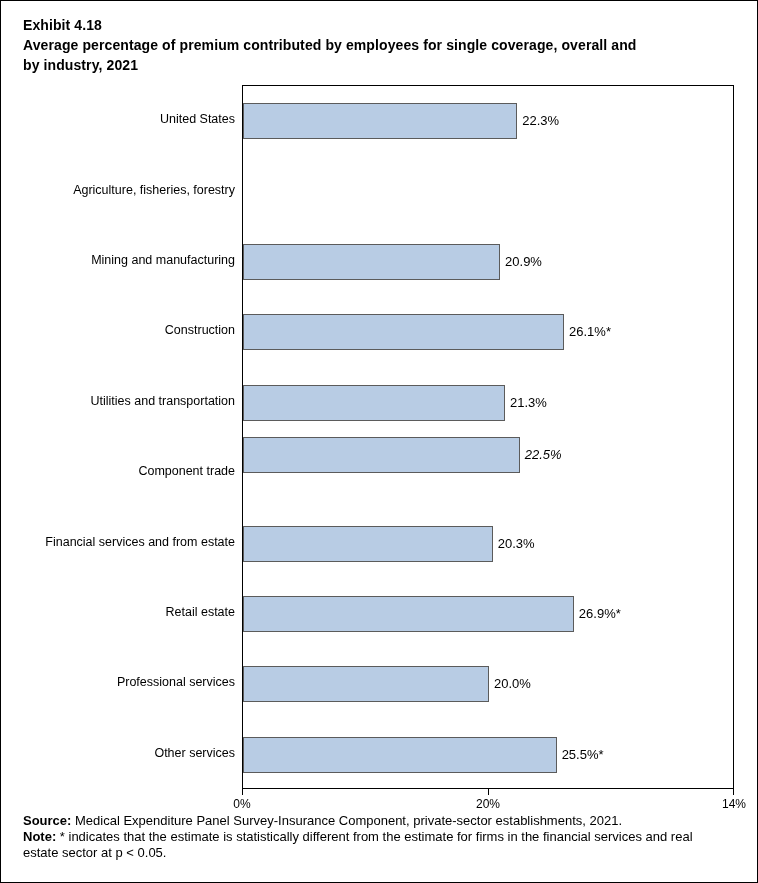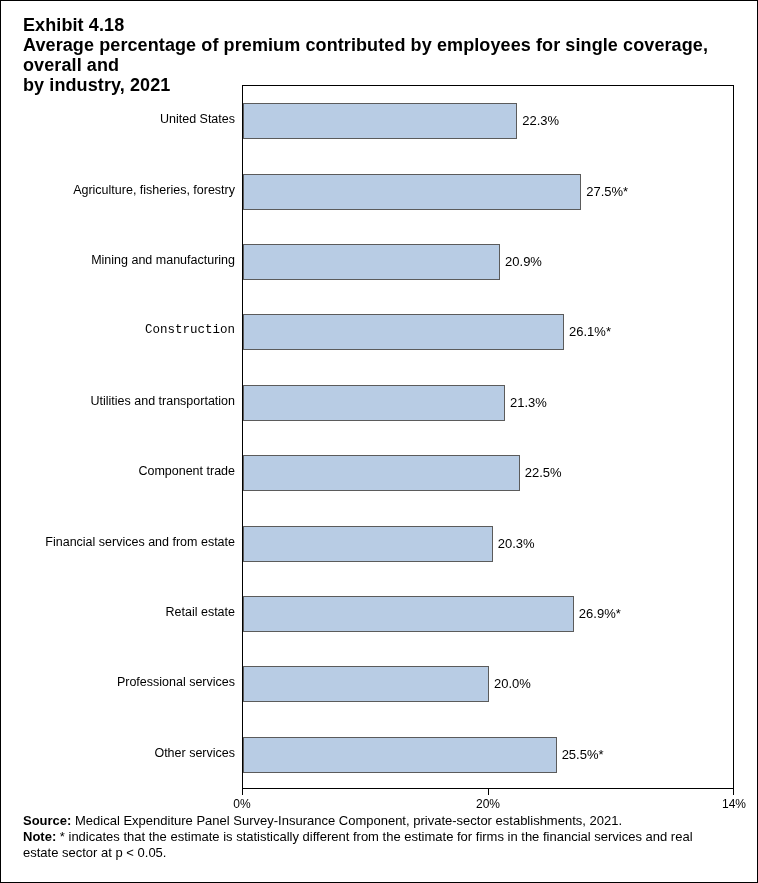--- a/index.html
+++ b/index.html
@@ -20,21 +20,21 @@
     background: #ffffff;
     overflow: hidden;
   }
   .title-block {
     position: absolute;
     left: 22px;
     top: 14px;
     width: 715px;
   }
   .title-line {
-    font-size: 18px;
+    font-size: 14px;
     font-weight: bold;
     line-height: 20px;
     letter-spacing: 0.1px;
   }
   
   #chart {
     position: absolute;
     left: 22px;
     top: 84px;
     width: 714px;
@@ -152,21 +152,21 @@
         <div class="cat-row" style="top: 0px;">
           <span style="padding-top: 27.2px;">United States</span>
         </div>
         <div class="cat-row" style="top: 70.4px;">
           <span style="padding-top: 27.2px;">Agriculture, fisheries, forestry</span>
         </div>
         <div class="cat-row" style="top: 140.8px;">
           <span style="padding-top: 27.2px;">Mining and manufacturing</span>
         </div>
         <div class="cat-row" style="top: 211.2px;">
-          <span style="padding-top: 27.2px; font-family: Liberation Mono, monospace;">Construction</span>
+          <span style="padding-top: 27.2px;">Construction</span>
         </div>
         <div class="cat-row" style="top: 281.6px;">
           <span style="padding-top: 27.2px;">Utilities and transportation</span>
         </div>
         <div class="cat-row" style="top: 352px;">
           <span style="padding-top: 27.2px;">Component trade</span>
         </div>
         <div class="cat-row" style="top: 422.4px;">
           <span style="padding-top: 27.2px;">Financial services and from estate</span>
         </div>
@@ -180,37 +180,33 @@
           <span style="padding-top: 27.2px;">Other services</span>
         </div>
       </div>
 
     <div id="plot">
       <div class="rows">
           <div class="row" style="top: 0px;">
             <div class="bar" style="top: 17.2px; width: 274.29px;"></div>
             <div class="bar-label" style="left: 279.29px; top: 27.2px;">22.3%</div>
           </div>
-          <div class="row" style="top: 70.4px;">
-            <div class="bar" style="top: 17.2px; width: 338.25px;"></div>
-            <div class="bar-label" style="left: 343.25px; top: 27.2px;">27.5%*</div>
-          </div>
           <div class="row" style="top: 140.8px;">
             <div class="bar" style="top: 17.2px; width: 257.07px;"></div>
             <div class="bar-label" style="left: 262.07px; top: 27.2px;">20.9%</div>
           </div>
           <div class="row" style="top: 211.2px;">
             <div class="bar" style="top: 17.2px; width: 321.03px;"></div>
             <div class="bar-label" style="left: 326.03px; top: 27.2px;">26.1%*</div>
           </div>
           <div class="row" style="top: 281.6px;">
             <div class="bar" style="top: 17.2px; width: 261.99px;"></div>
             <div class="bar-label" style="left: 266.99px; top: 27.2px;">21.3%</div>
           </div>
-          <div class="row" style="top: 352px;">
+          <div class="row" style="top: 334px; font-style: italic;">
             <div class="bar" style="top: 17.2px; width: 276.75px;"></div>
             <div class="bar-label" style="left: 281.75px; top: 27.2px;">22.5%</div>
           </div>
           <div class="row" style="top: 422.4px;">
             <div class="bar" style="top: 17.2px; width: 249.69px;"></div>
             <div class="bar-label" style="left: 254.69px; top: 27.2px;">20.3%</div>
           </div>
           <div class="row" style="top: 492.8px;">
             <div class="bar" style="top: 17.2px; width: 330.87px;"></div>
             <div class="bar-label" style="left: 335.87px; top: 27.2px;">26.9%*</div>

